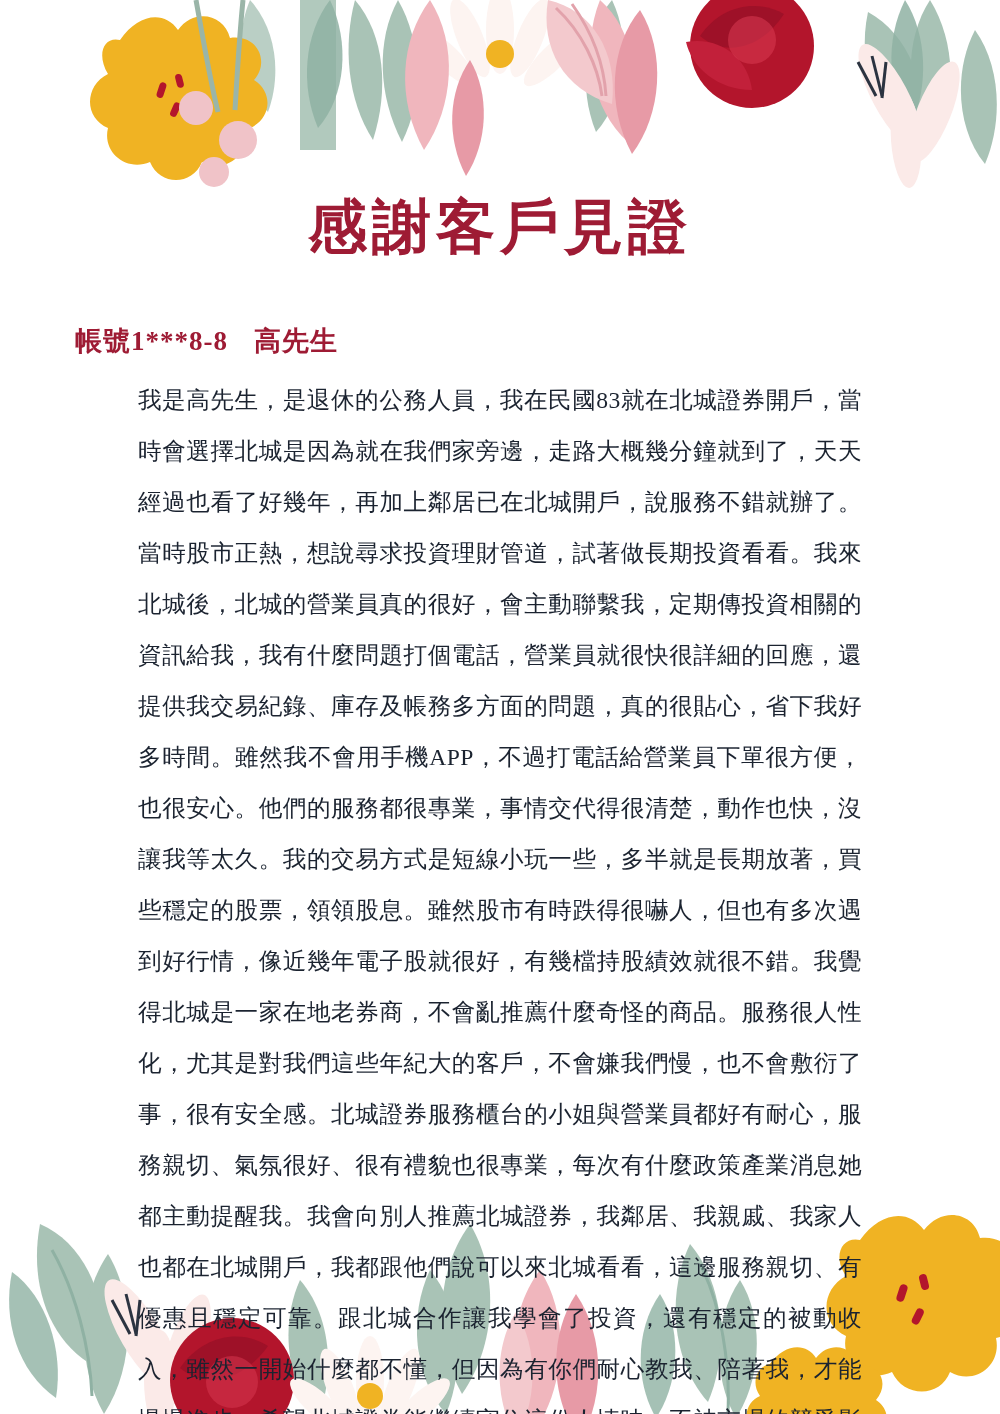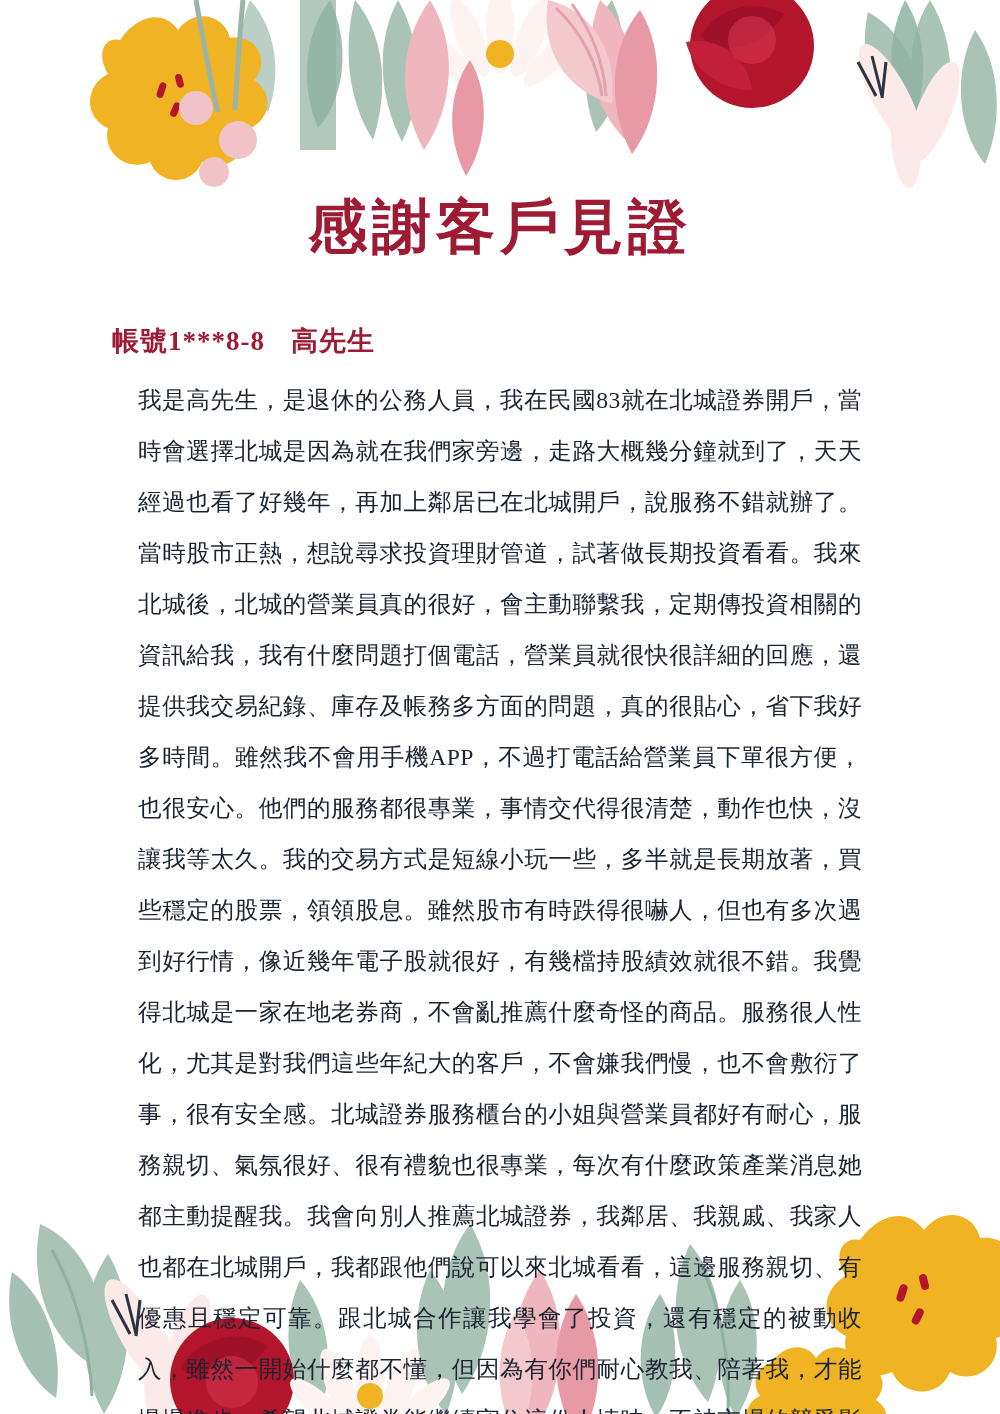--- a/index.html
+++ b/index.html
@@ -53,21 +53,21 @@
     padding-top: 188px;
     font-family: Liberation Serif, serif;
   }
 
   .account-line {
     color: #9e1b34;
     font-size: 27px;
     font-weight: bold;
     letter-spacing: 1px;
     margin: 55px 0 0 0;
-    padding-left: 112px;
+    padding-left: 75px;
   }
   .account-line .name {
     margin-left: 26px;
   }
 
   .body-text {
     color: #1b2330;
     font-size: 23.6px;
     line-height: 51px;
     letter-spacing: 0.4px;

